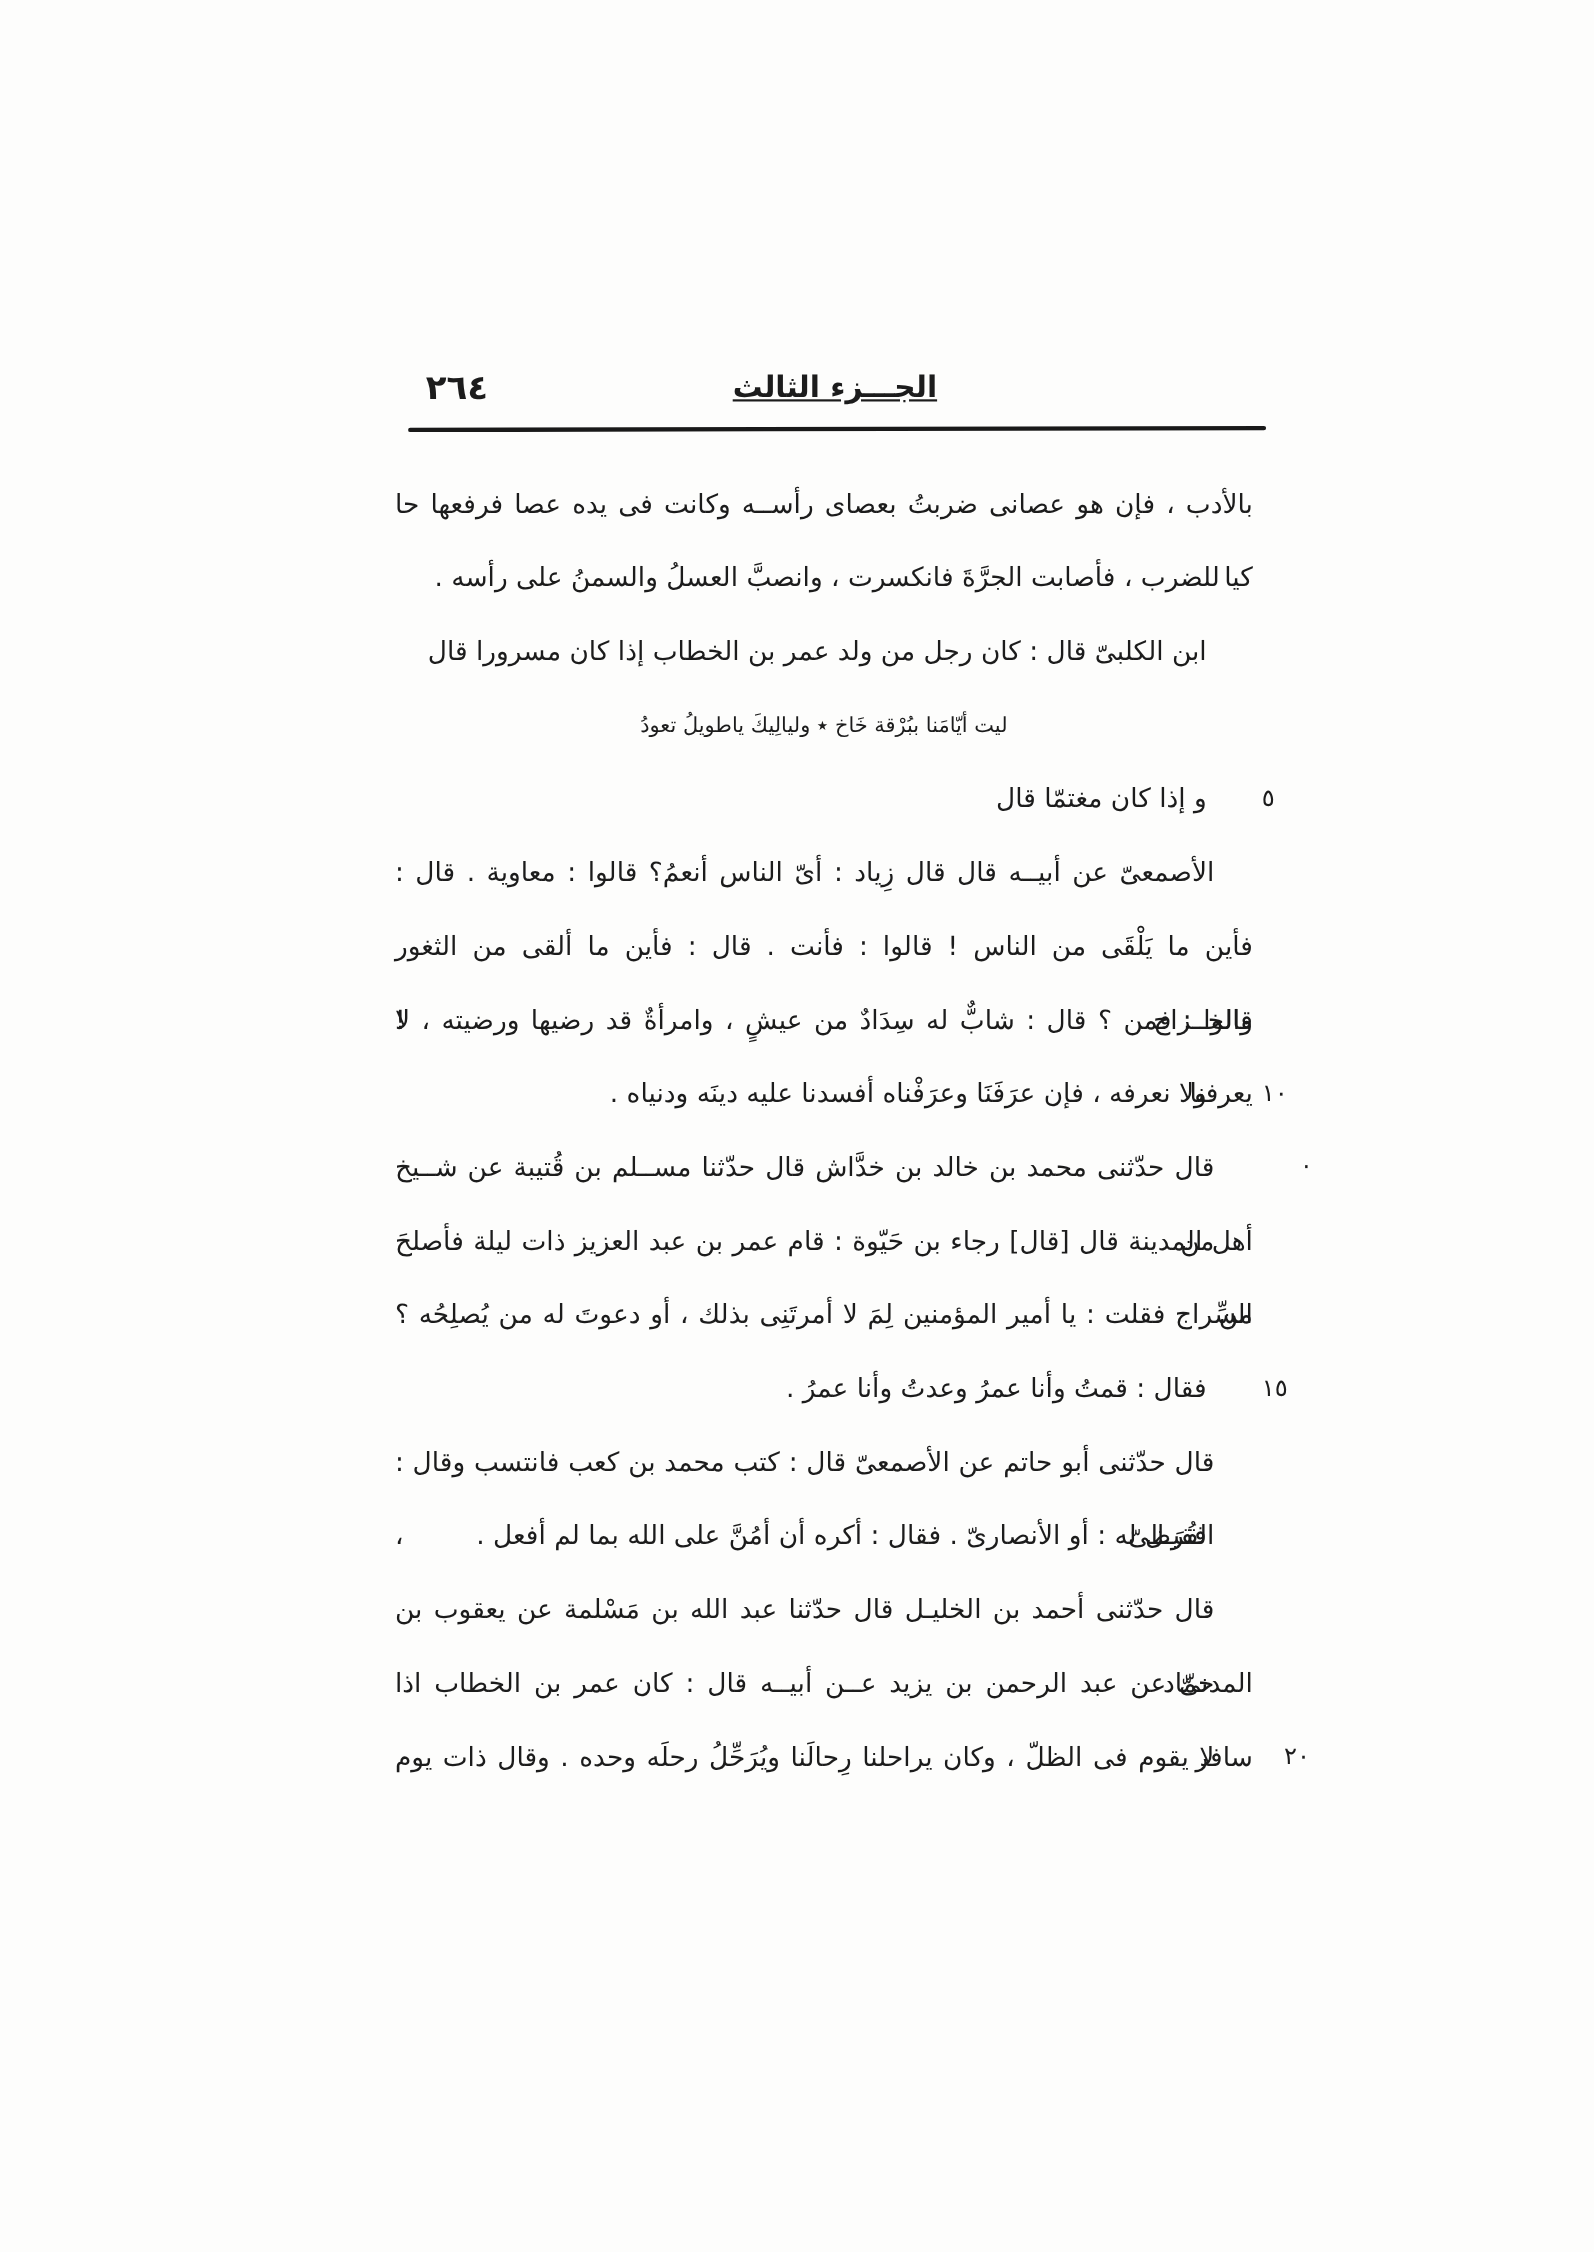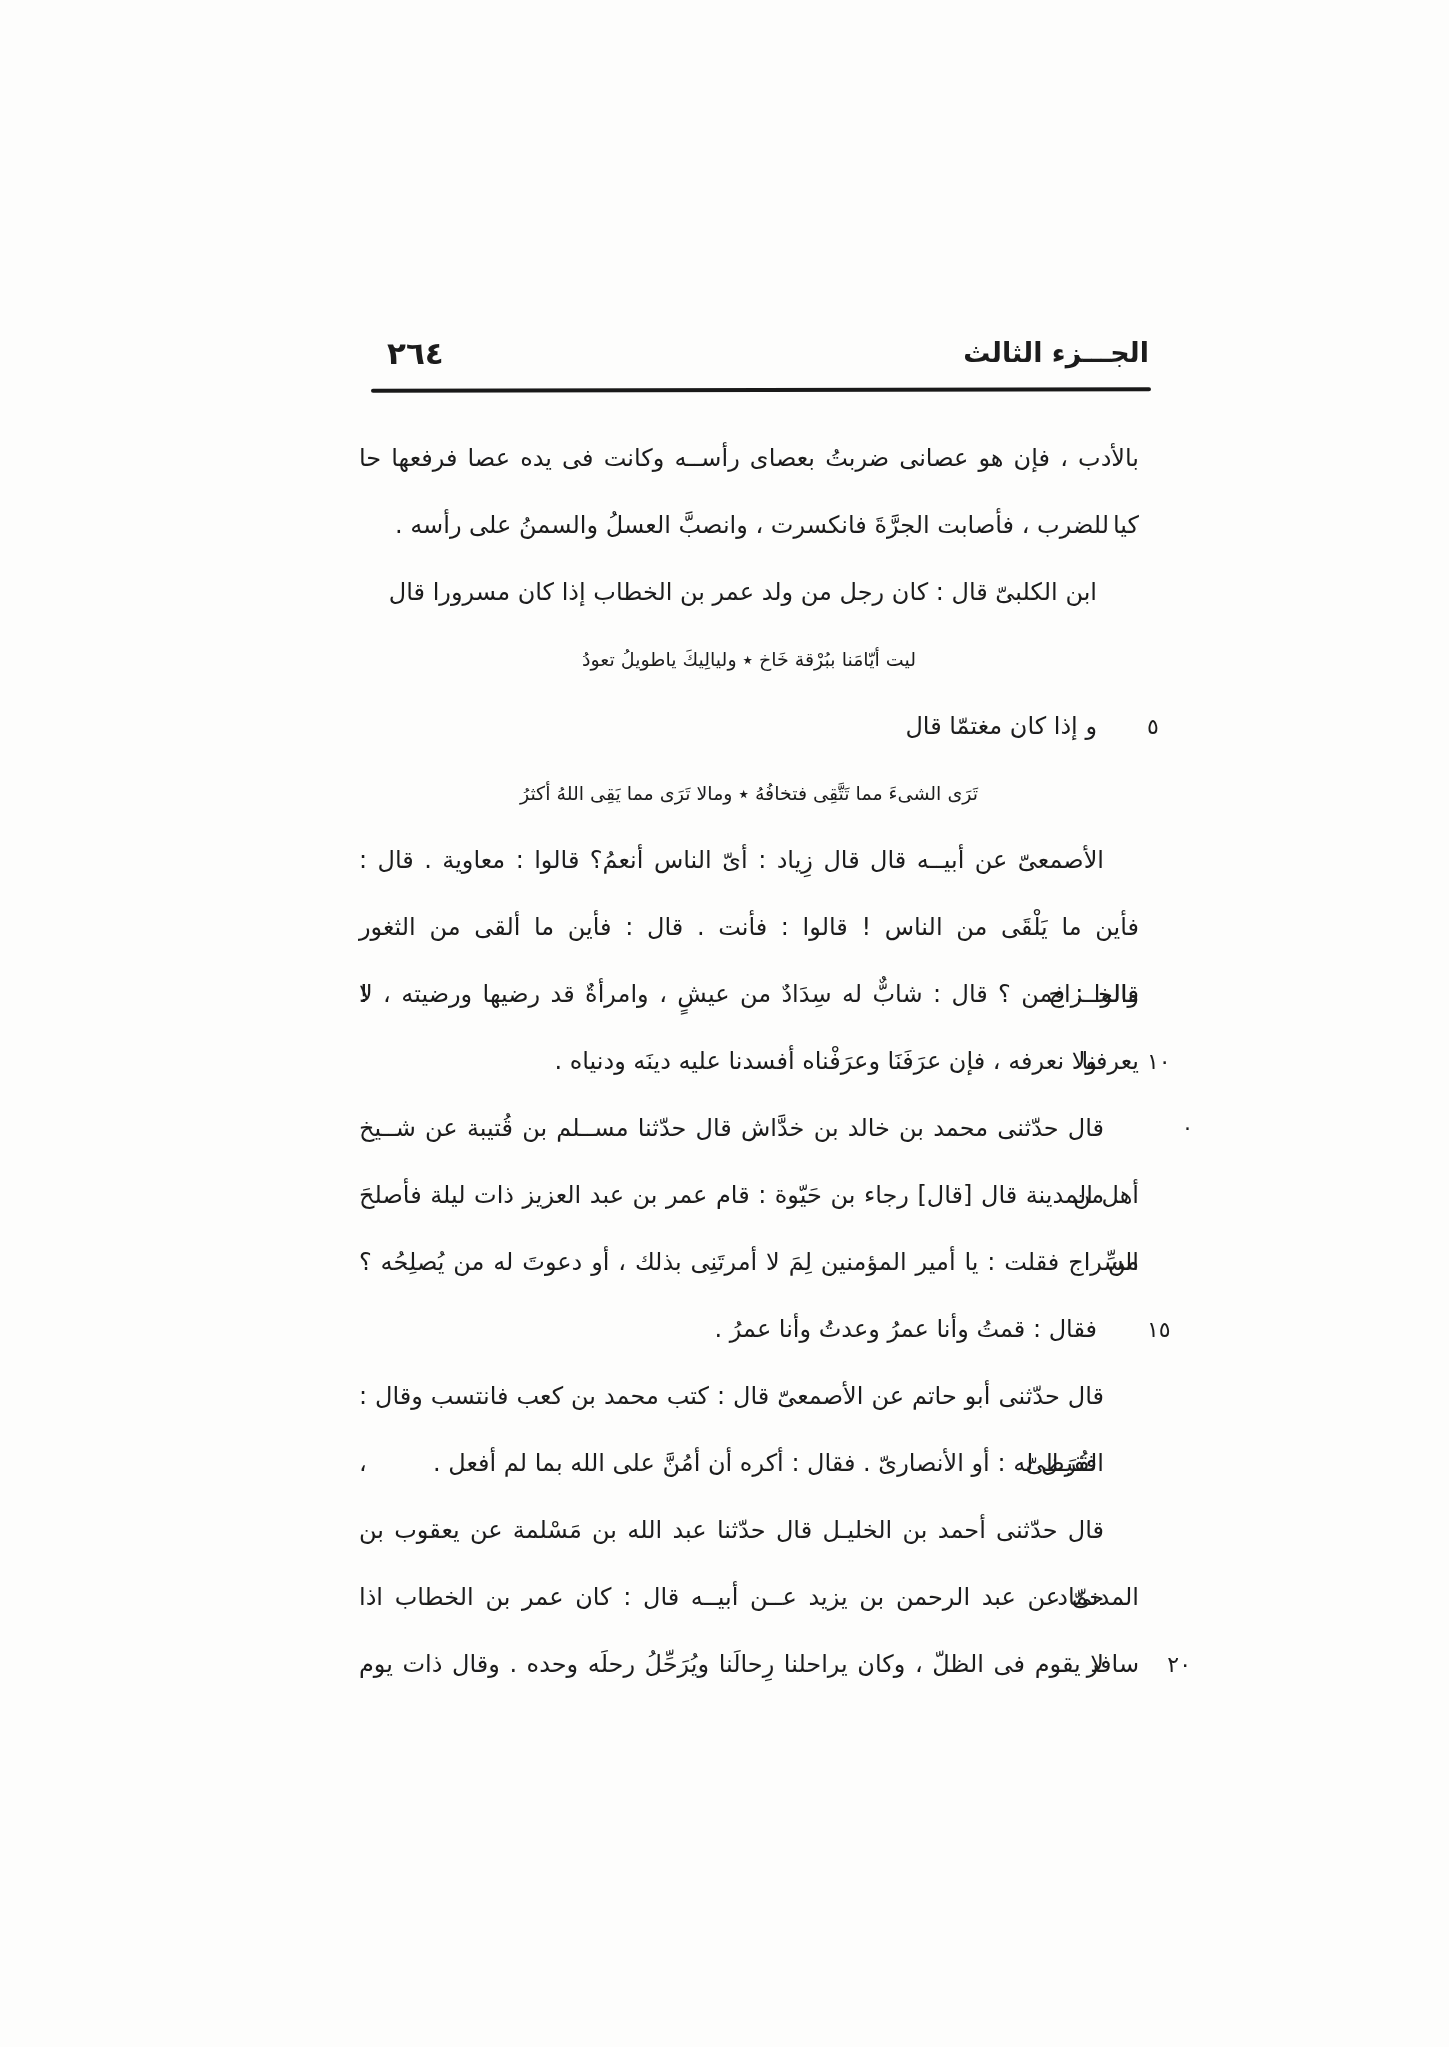--- a/index.html
+++ b/index.html
@@ -16,22 +16,24 @@
   
   .running-header{
     position:absolute;
     top:326px;right:300px;
     width:780px;height:54px;
     line-height:54px;
   }
   .volume-title{
     position:absolute;
     left:0;right:0;
+    text-align:center;
     font-size:27px;
     font-weight:bold;
+    text-decoration:underline;
   }
   .folio-number{
     position:absolute;
     left:18px;top:0;
     font-size:31px;
     font-weight:bold;
   }
   .header-rule{
     position:absolute;
     top:388px;right:298px;
@@ -96,21 +98,20 @@
   </div>
 
   <div class="header-rule"></div>
 
   <div class="text-column">
       <div class="line-row justify">بالأدب ، فإن هو عصانى ضربتُ بعصاى رأســه وكانت فى يده عصا فرفعها حا كيا</div>
       <div class="line-row natural" style="padding-right: 30px;">للضرب ، فأصابت الجرَّةَ فانكسرت ، وانصبَّ العسلُ والسمنُ على رأسه .</div>
       <div class="line-row natural" style="padding-right: 42px;">ابن الكلبىّ قال : كان رجل من ولد عمر بن الخطاب إذا كان مسرورا قال</div>
       <div class="line-row poetry">ليت أيّامَنا ببُرْقة خَاخ ٭ وليالِيكَ ياطويلُ تعودُ</div>
       <div class="line-row natural" style="padding-right: 42px;">و إذا كان مغتمّا قال<span class="margin-mark">٥</span></div>
-      <div class="line-row poetry">تَرَى الشىءَ مما تَتَّقِى فتخافُهُ ٭ ومالا تَرَى مما يَقِى اللهُ أكثرُ</div>
       <div class="line-row justify" style="padding-right: 35px;">الأصمعىّ عن أبيــه قال قال زِياد : أىّ الناس أنعمُ؟ قالوا : معاوية . قال :</div>
       <div class="line-row justify">فأين ما يَلْقَى من الناس ! قالوا : فأنت . قال : فأين ما ألقى من الثغور والخــراج !</div>
       <div class="line-row justify">قالوا : فمن ؟ قال : شابٌّ له سِدَادٌ من عيشٍ ، وامرأةٌ قد رضيها ورضيته ، لا يعرفنا</div>
       <div class="line-row natural" style="padding-right: 42px;">ولا نعرفه ، فإن عرَفَنَا وعرَفْناه أفسدنا عليه دينَه ودنياه .<span class="margin-mark">١٠</span></div>
       <div class="line-row justify" style="padding-right: 35px;">قال حدّثنى محمد بن خالد بن خدَّاش قال حدّثنا مســلم بن قُتيبة عن شــيخ من<span class="margin-mark">·</span></div>
       <div class="line-row justify">أهل المدينة قال [قال] رجاء بن حَيّوة : قام عمر بن عبد العزيز ذات ليلة فأصلحَ من</div>
       <div class="line-row justify">السِّراج فقلت : يا أمير المؤمنين لِمَ لا أمرتَنِى بذلك ، أو دعوتَ له من يُصلِحُه ؟</div>
       <div class="line-row natural" style="padding-right: 42px;">فقال : قمتُ وأنا عمرُ وعدتُ وأنا عمرُ .<span class="margin-mark">١٥</span></div>
       <div class="line-row justify" style="padding-right: 35px;">قال حدّثنى أبو حاتم عن الأصمعىّ قال : كتب محمد بن كعب فانتسب وقال : القُرَظىّ ،</div>
       <div class="line-row natural" style="padding-right: 42px;">فقيـل له : أو الأنصارىّ . فقال : أكره أن أمُنَّ على الله بما لم أفعل .</div>

